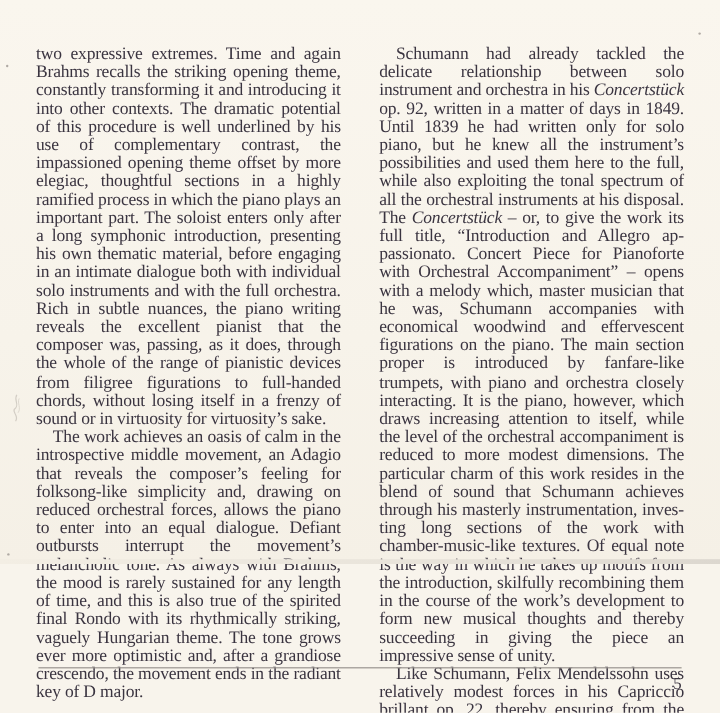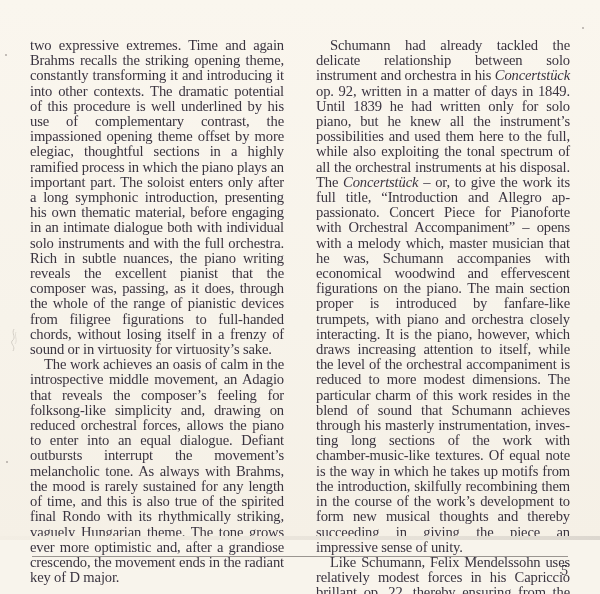--- a/index.html
+++ b/index.html
@@ -12,21 +12,21 @@
     background: #f8f4ec;
     overflow: hidden;
     position: relative;
     font-family: "Liberation Serif", "DejaVu Serif", serif;
     color: #3a3440;
   }
   .page {
     position: absolute;
     left: 0; top: 0;
     width: 600px;
-    height: 540px;
+    height: 470px;
     background: linear-gradient(180deg, #faf6ee 0%, #f7f3ea 60%, #f5f0e6 100%);
   }
   .col {
     position: absolute;
     top: 38px;
     width: 254px;
     font-size: 14.6px;
     line-height: 15.2px;
     text-align: justify;
     hyphens: manual;

